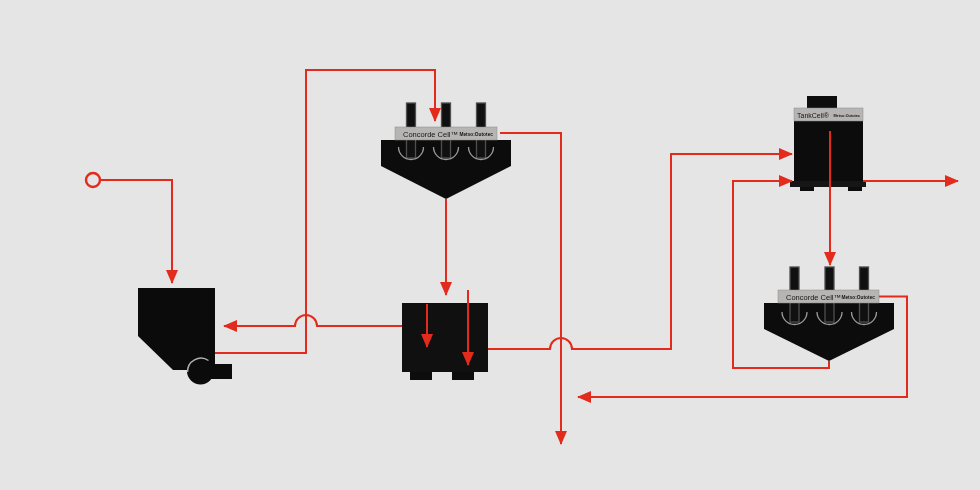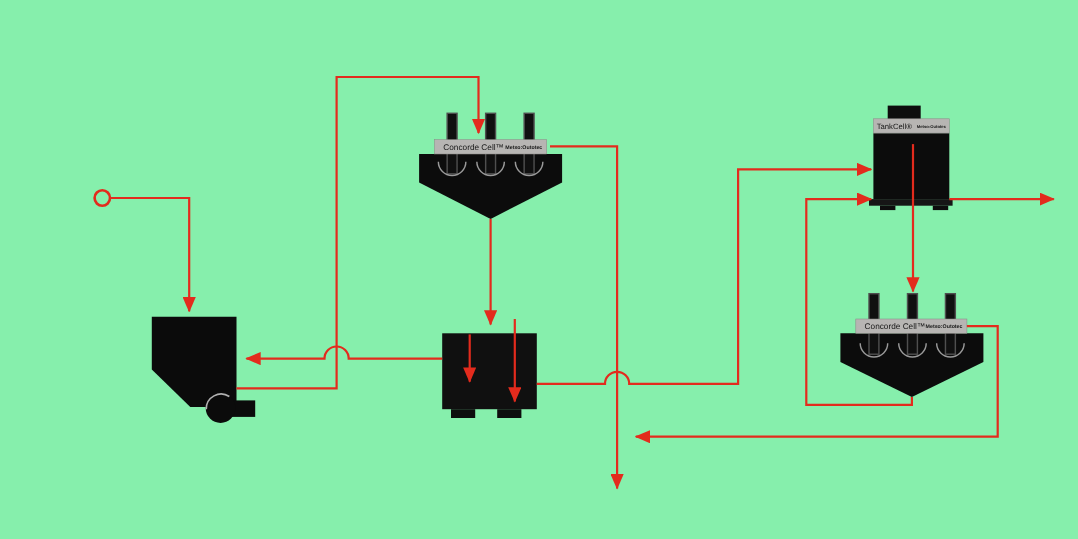--- a/index.html
+++ b/index.html
@@ -1,16 +1,16 @@
 <!DOCTYPE html>
 <html><head>
 <meta charset="utf-8">
 <style>
   html,body{margin:0;padding:0;background:#000;}
-  .stage{position:relative;width:980px;height:490px;background:#86efac;overflow:hidden;
+  .stage{position:relative;width:980px;height:490px;background:#e5e5e5;overflow:hidden;
          font-family:"Liberation Sans", sans-serif;}
   svg{display:block;}
   .flow{fill:none;stroke:#e32b1d;stroke-width:2;}
   .feed{fill:none;stroke:#e32b1d;stroke-width:2.4;}
   .band{fill:#b7b5b3;stroke:#8d8b89;stroke-width:0.5;}
   .band-name{fill:#161616;font-size:7.5px;font-family:"Liberation Sans",sans-serif;}
   .band-name-sm{fill:#161616;font-size:7px;font-family:"Liberation Sans",sans-serif;}
   .band-brand{fill:#161616;font-size:4.8px;font-weight:bold;font-family:"Liberation Sans",sans-serif;}
   .band-brand-sm{fill:#161616;font-size:3.8px;font-weight:bold;font-family:"Liberation Sans",sans-serif;}
   .cell-body{fill:#0c0c0c;}

